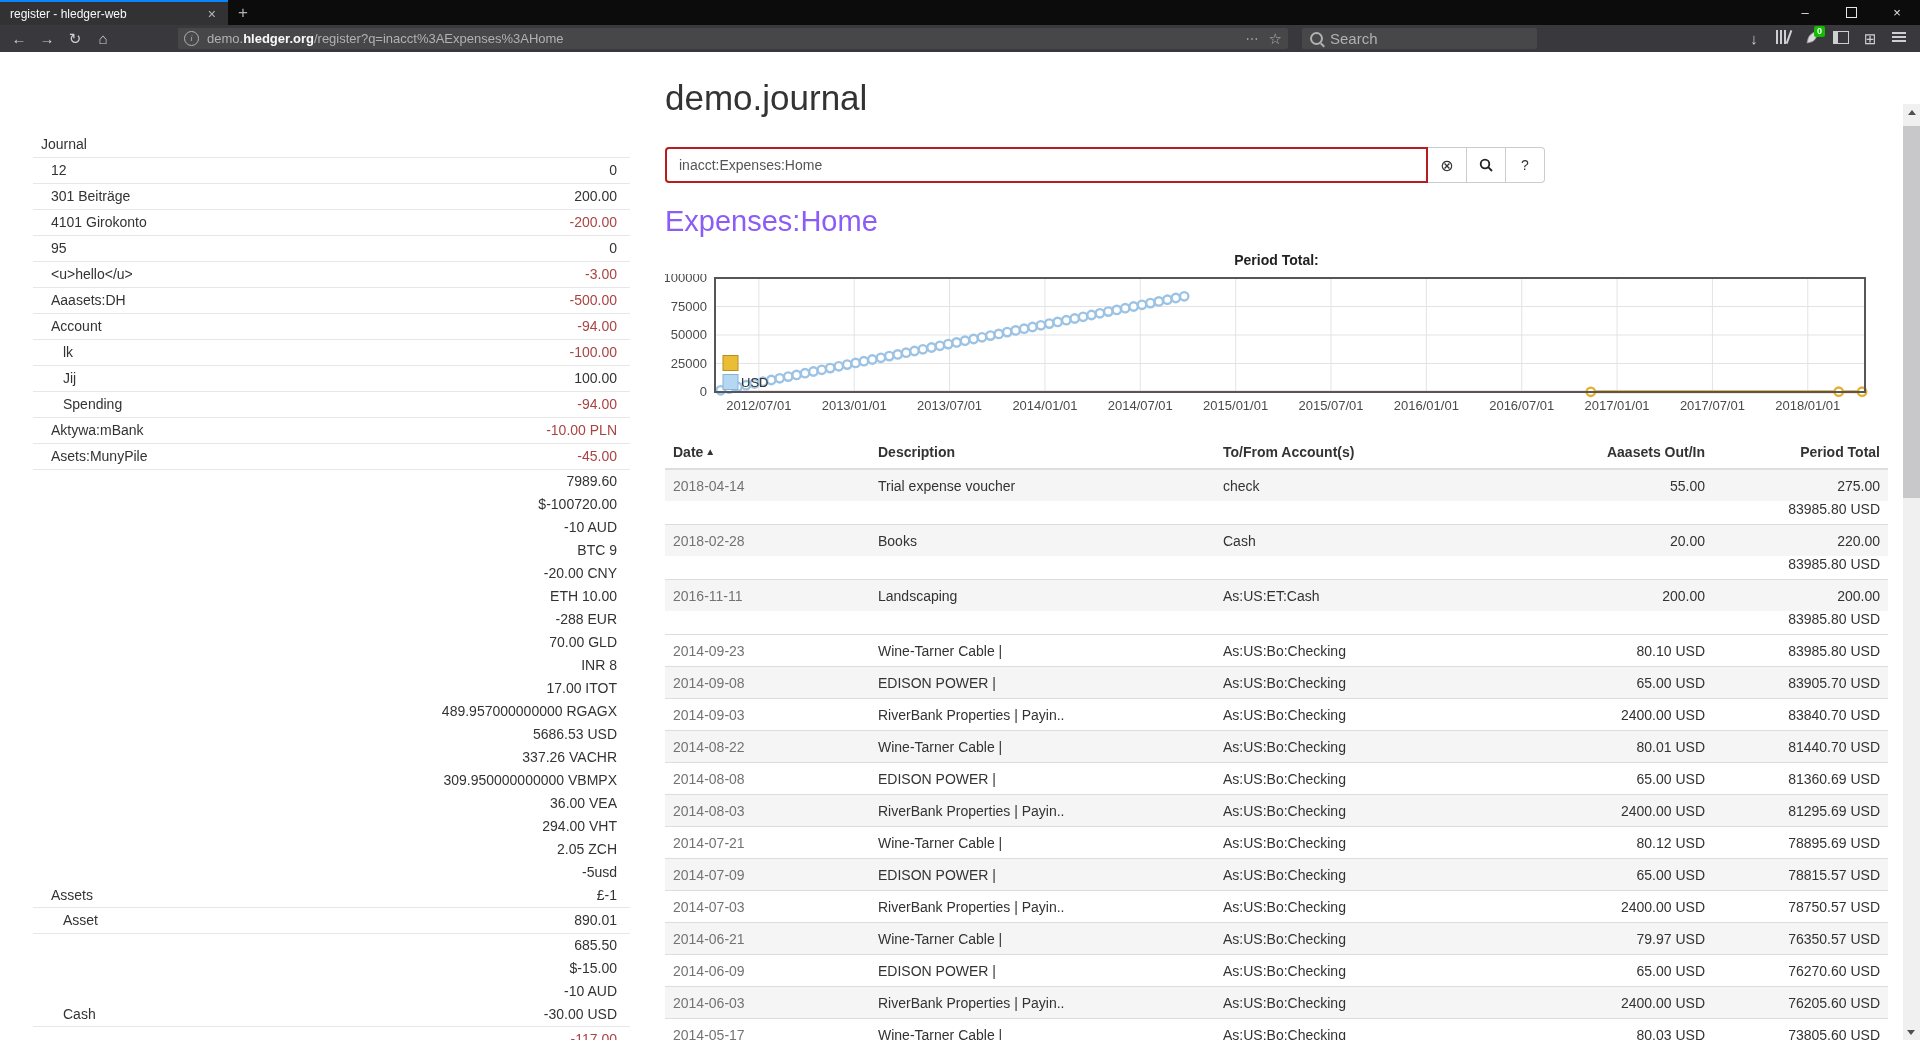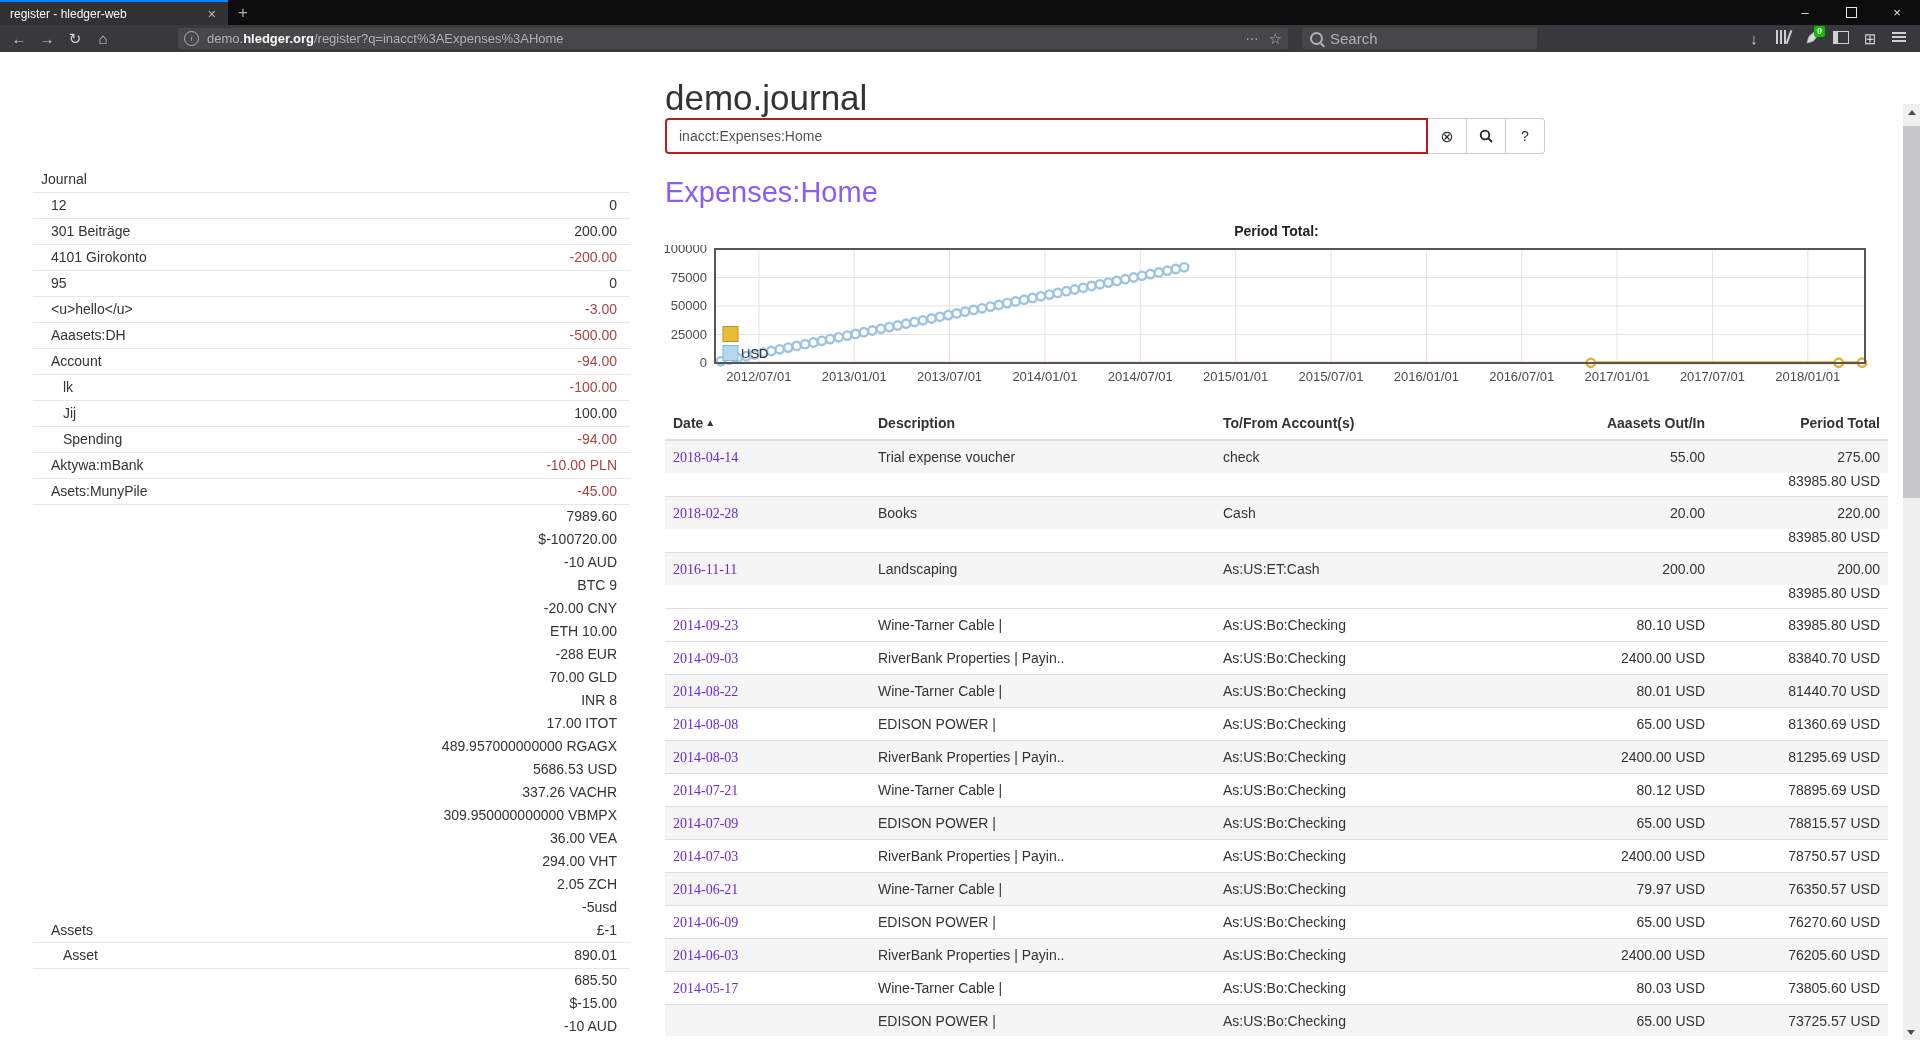--- a/index.html
+++ b/index.html
@@ -30,49 +30,49 @@
   .lib-icon i{width:2px;height:14px;background:#cfcfd1;display:block;}
   .lib-icon i.sl{transform:rotate(20deg);}
   .badge{position:absolute;top:-4px;right:-2px;background:#12bc00;color:#fff;font-size:9px;font-weight:bold;padding:0 3px;border-radius:2px;line-height:11px;}
   .panel-icon{width:14px;height:11px;border:1px solid #cfcfd1;display:inline-block;position:relative;}
   .panel-icon::before{content:"";position:absolute;left:0;top:0;bottom:0;width:4px;background:#cfcfd1;}
   .burger{display:inline-block;}
   .burger i{display:block;width:14px;height:2px;background:#cfcfd1;margin:2px 0;}
 
   
   .page{display:flex;height:988px;position:relative;}
-  .sidebar{width:650px;box-sizing:border-box;padding:80px 20px 13px 33px;overflow:hidden;font-size:14px;color:#333;margin-top:35px;}
+  .sidebar{width:650px;box-sizing:border-box;padding:80px 20px 13px 33px;overflow:hidden;font-size:14px;color:#333;}
   .acct-row{display:flex;align-items:flex-end;border-bottom:1px solid #e7e7e7;line-height:25px;}
   .acct-row.multi{line-height:23px;}
   .acct-name{color:#333;text-decoration:none;white-space:nowrap;}
   .acct-name.d0{padding-left:8px;}
   .acct-name.d1{padding-left:18px;}
   .acct-name.d2{padding-left:30px;}
   .acct-amts{margin-left:auto;text-align:right;padding-right:13px;}
   .neg{color:#a94442;}
 
   .main{width:1253px;box-sizing:border-box;padding:0 15px;}
-  .page-title{font-size:35px;font-weight:500;color:#333;margin:26px 0 0 0;}
+  .page-title{font-size:35px;font-weight:500;color:#333;margin:26px 0 29px 0;}
   .search-row{display:flex;width:880px;}
   .search-input{flex:1;height:36px;box-sizing:border-box;border:2px solid #b91c1c;border-radius:4px 0 0 4px;padding:0 12px;font-size:14px;color:#555;font-family:"Liberation Sans",sans-serif;outline:none;}
   .btn{width:39px;height:36px;box-sizing:border-box;border:1px solid #ccc;border-left:none;background:#fff;font-size:16px;color:#333;display:flex;align-items:center;justify-content:center;cursor:pointer;font-family:"Liberation Sans",sans-serif;}
   .btn.last{border-radius:0 4px 4px 0;}
   .acct-heading{font-size:29px;font-weight:500;color:#8b5cf6;margin:22px 0 14px 0;}
   .period-label{font-size:14px;font-weight:bold;color:#222;margin:6px 0 6px 0;text-align:center;}
 
   
   table.register{width:100%;border-collapse:collapse;table-layout:fixed;font-size:14px;color:#333;margin-top:10px;}
   table.register th{font-weight:bold;text-align:left;padding:8px;border-bottom:2px solid #ddd;}
   table.register th.r, table.register td.r{text-align:right;}
   table.register td{padding:8px 8px 7px 8px;vertical-align:top;overflow:hidden;white-space:nowrap;}
   tr.mainrow td{border-top:1px solid #ddd;}
   tr.first td{border-top:none;}
   tr.shaded{background:#f5f5f5;}
   tr.subrow td{border-top:none;padding-top:0;}
-  a.date-link{color:#6d28d9;text-decoration:none;font-family:Liberation Serif, serif;}
+  a.date-link{color:#737373;text-decoration:none;}
   .caret{font-size:10px;vertical-align:2px;margin-left:2px;}
 
   
   .scrollbar{position:absolute;right:0;top:52px;bottom:0;width:17px;background:#f0f0f1;}
   .sb-btn{height:17px;display:flex;align-items:center;justify-content:center;}
   .sb-up{border-left:4px solid transparent;border-right:4px solid transparent;border-bottom:5px solid #505050;width:0;height:0;}
   .sb-down{position:absolute;bottom:5px;left:4px;border-left:4px solid transparent;border-right:4px solid transparent;border-top:5px solid #505050;width:0;height:0;}
   .sb-thumb{position:absolute;top:22px;left:0;width:17px;height:372px;background:#c8c8ca;}
 </style>
 </head>
@@ -433,20 +433,27 @@
             <tr class="subrow">
               <td colspan="5" class="r">83985.80 USD</td>
             </tr>
             <tr class="mainrow">
               <td><a class="date-link" href="#">2014-09-23</a></td>
               <td>Wine-Tarner Cable |</td>
               <td>As:US:Bo:Checking</td>
               <td class="r">80.10 USD</td>
               <td class="r">83985.80 USD</td>
             </tr>
+            <tr class="mainrow shaded">
+              <td><a class="date-link" href="#">2014-09-08</a></td>
+              <td>EDISON POWER |</td>
+              <td>As:US:Bo:Checking</td>
+              <td class="r">65.00 USD</td>
+              <td class="r">83905.70 USD</td>
+            </tr>
             <tr class="mainrow">
               <td><a class="date-link" href="#">2014-09-03</a></td>
               <td>RiverBank Properties | Payin..</td>
               <td>As:US:Bo:Checking</td>
               <td class="r">2400.00 USD</td>
               <td class="r">83840.70 USD</td>
             </tr>
             <tr class="mainrow shaded">
               <td><a class="date-link" href="#">2014-08-22</a></td>
               <td>Wine-Tarner Cable |</td>

